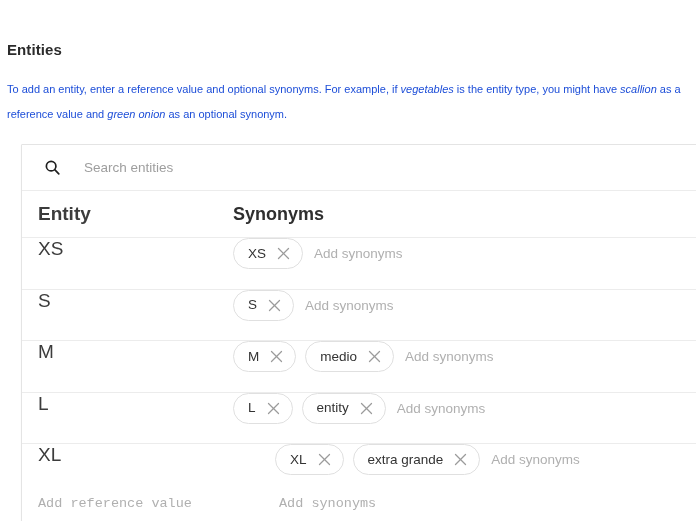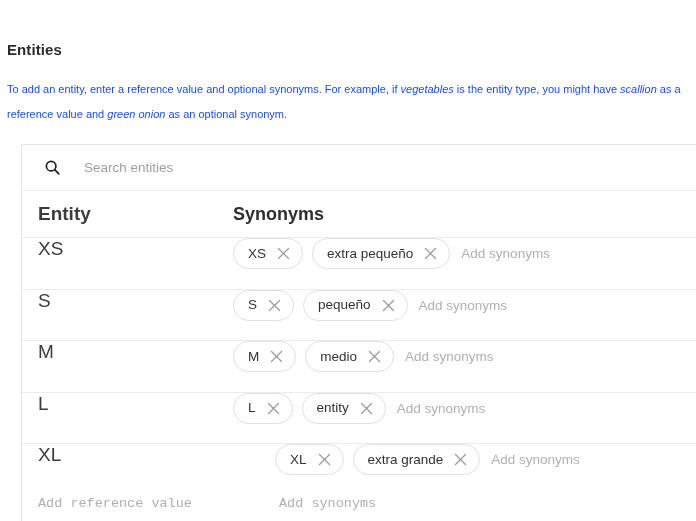--- a/index.html
+++ b/index.html
@@ -218,46 +218,28 @@
             <div class="col-synonyms">
               <span class="chip">
                 <span class="chip-label">XS</span>
                 <span class="chip-remove">
                   <svg width="13" height="13" viewBox="0 0 14 14" aria-hidden="true">
                     <line x1="1.6" y1="1.6" x2="12.4" y2="12.4" stroke="#9b9b9b" stroke-width="1.35" stroke-linecap="round"></line>
                     <line x1="12.4" y1="1.6" x2="1.6" y2="12.4" stroke="#9b9b9b" stroke-width="1.35" stroke-linecap="round"></line>
                   </svg>
                 </span>
               </span>
-              <span class="chip">
-                <span class="chip-label">extra pequeño</span>
-                <span class="chip-remove">
-                  <svg width="13" height="13" viewBox="0 0 14 14" aria-hidden="true">
-                    <line x1="1.6" y1="1.6" x2="12.4" y2="12.4" stroke="#9b9b9b" stroke-width="1.35" stroke-linecap="round"></line>
-                    <line x1="12.4" y1="1.6" x2="1.6" y2="12.4" stroke="#9b9b9b" stroke-width="1.35" stroke-linecap="round"></line>
-                  </svg>
-                </span>
-              </span>
               <span class="add-synonyms">Add synonyms</span>
             </div>
           </div>
           <div class="row">
             <div class="col-entity">S</div>
             <div class="col-synonyms">
               <span class="chip">
                 <span class="chip-label">S</span>
-                <span class="chip-remove">
-                  <svg width="13" height="13" viewBox="0 0 14 14" aria-hidden="true">
-                    <line x1="1.6" y1="1.6" x2="12.4" y2="12.4" stroke="#9b9b9b" stroke-width="1.35" stroke-linecap="round"></line>
-                    <line x1="12.4" y1="1.6" x2="1.6" y2="12.4" stroke="#9b9b9b" stroke-width="1.35" stroke-linecap="round"></line>
-                  </svg>
-                </span>
-              </span>
-              <span class="chip">
-                <span class="chip-label">pequeño</span>
                 <span class="chip-remove">
                   <svg width="13" height="13" viewBox="0 0 14 14" aria-hidden="true">
                     <line x1="1.6" y1="1.6" x2="12.4" y2="12.4" stroke="#9b9b9b" stroke-width="1.35" stroke-linecap="round"></line>
                     <line x1="12.4" y1="1.6" x2="1.6" y2="12.4" stroke="#9b9b9b" stroke-width="1.35" stroke-linecap="round"></line>
                   </svg>
                 </span>
               </span>
               <span class="add-synonyms">Add synonyms</span>
             </div>
           </div>

